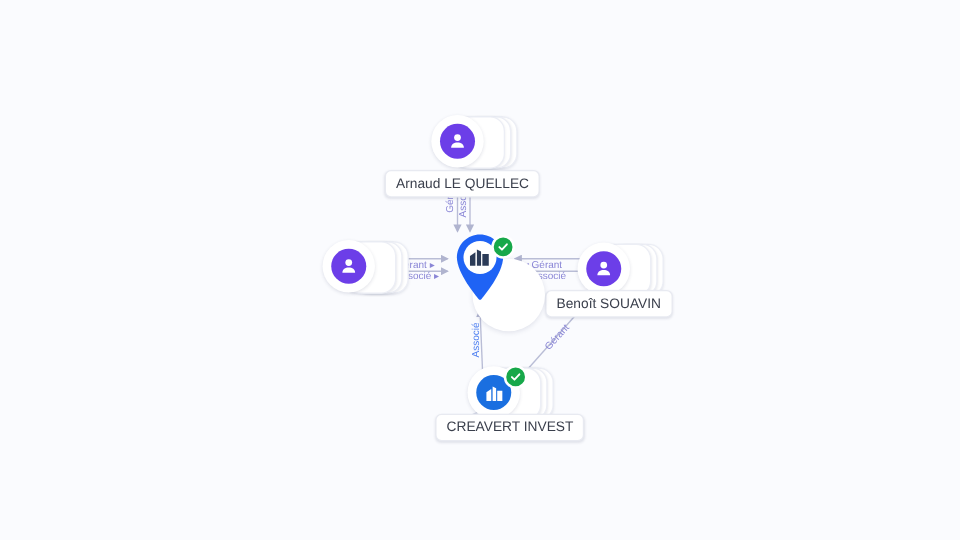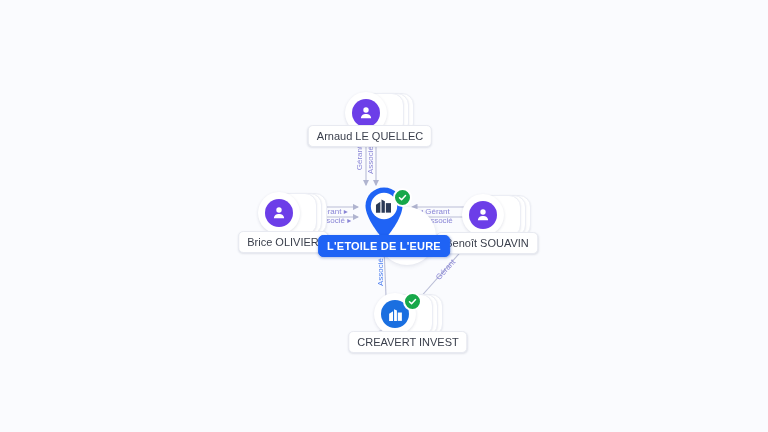--- a/index.html
+++ b/index.html
@@ -205,36 +205,35 @@
     <div class="stack s3" style="left:-8px;"></div>
     <div class="disc" style="left:-25px;">
       <div class="avatar person">
         <svg width="18" height="18" viewBox="0 0 24 24" fill="#ffffff">
           <circle cx="12" cy="8" r="3.6"></circle>
           <path d="M5.2 19c0-3.6 3.1-5.6 6.8-5.6S18.8 15.4 18.8 19z"></path>
         </svg>
       </div>
     </div>
   </div>
-  <div class="caption" style="left:370px; top:125px;">Arnaud LE QUELLEC</div>
+  <div class="caption" style="left:370px; top:136px;">Arnaud LE QUELLEC</div>
 
   <div class="node" style="left:283px; top:213px;">
     <div class="stack s1" style="left:2px;"></div>
     <div class="stack s2" style="left:-3px;"></div>
     <div class="stack s3" style="left:-8px;"></div>
     <div class="disc" style="left:-25px;">
       <div class="avatar person">
         <svg width="18" height="18" viewBox="0 0 24 24" fill="#ffffff">
           <circle cx="12" cy="8" r="3.6"></circle>
           <path d="M5.2 19c0-3.6 3.1-5.6 6.8-5.6S18.8 15.4 18.8 19z"></path>
         </svg>
       </div>
     </div>
   </div>
-  <div class="caption" style="left:283px; top:231px;">Brice OLIVIER</div>
 
   <div class="node" style="left:487px; top:215px;">
     <div class="stack s1" style="left:2px;"></div>
     <div class="stack s2" style="left:-3px;"></div>
     <div class="stack s3" style="left:-8px;"></div>
     <div class="disc" style="left:-25px;">
       <div class="avatar person">
         <svg width="18" height="18" viewBox="0 0 24 24" fill="#ffffff">
           <circle cx="12" cy="8" r="3.6"></circle>
           <path d="M5.2 19c0-3.6 3.1-5.6 6.8-5.6S18.8 15.4 18.8 19z"></path>
@@ -279,15 +278,14 @@
           <path d="M15 21V9h6.5v12z"></path>
         </svg>
       </div>
     </div>
     <div class="badge" style="left:9px; top:-24px;">
       <svg width="9" height="9" viewBox="0 0 24 24" fill="none" stroke="#ffffff" stroke-width="4" stroke-linecap="round" stroke-linejoin="round">
         <path d="M4 12.5 L9.5 18 L20 6.5"></path>
       </svg>
     </div>
   </div>
-  <div class="caption primary" style="left:384px; top:235px;">L'ETOILE DE L'EURE</div>
 
 </div>
 
 </body></html>

